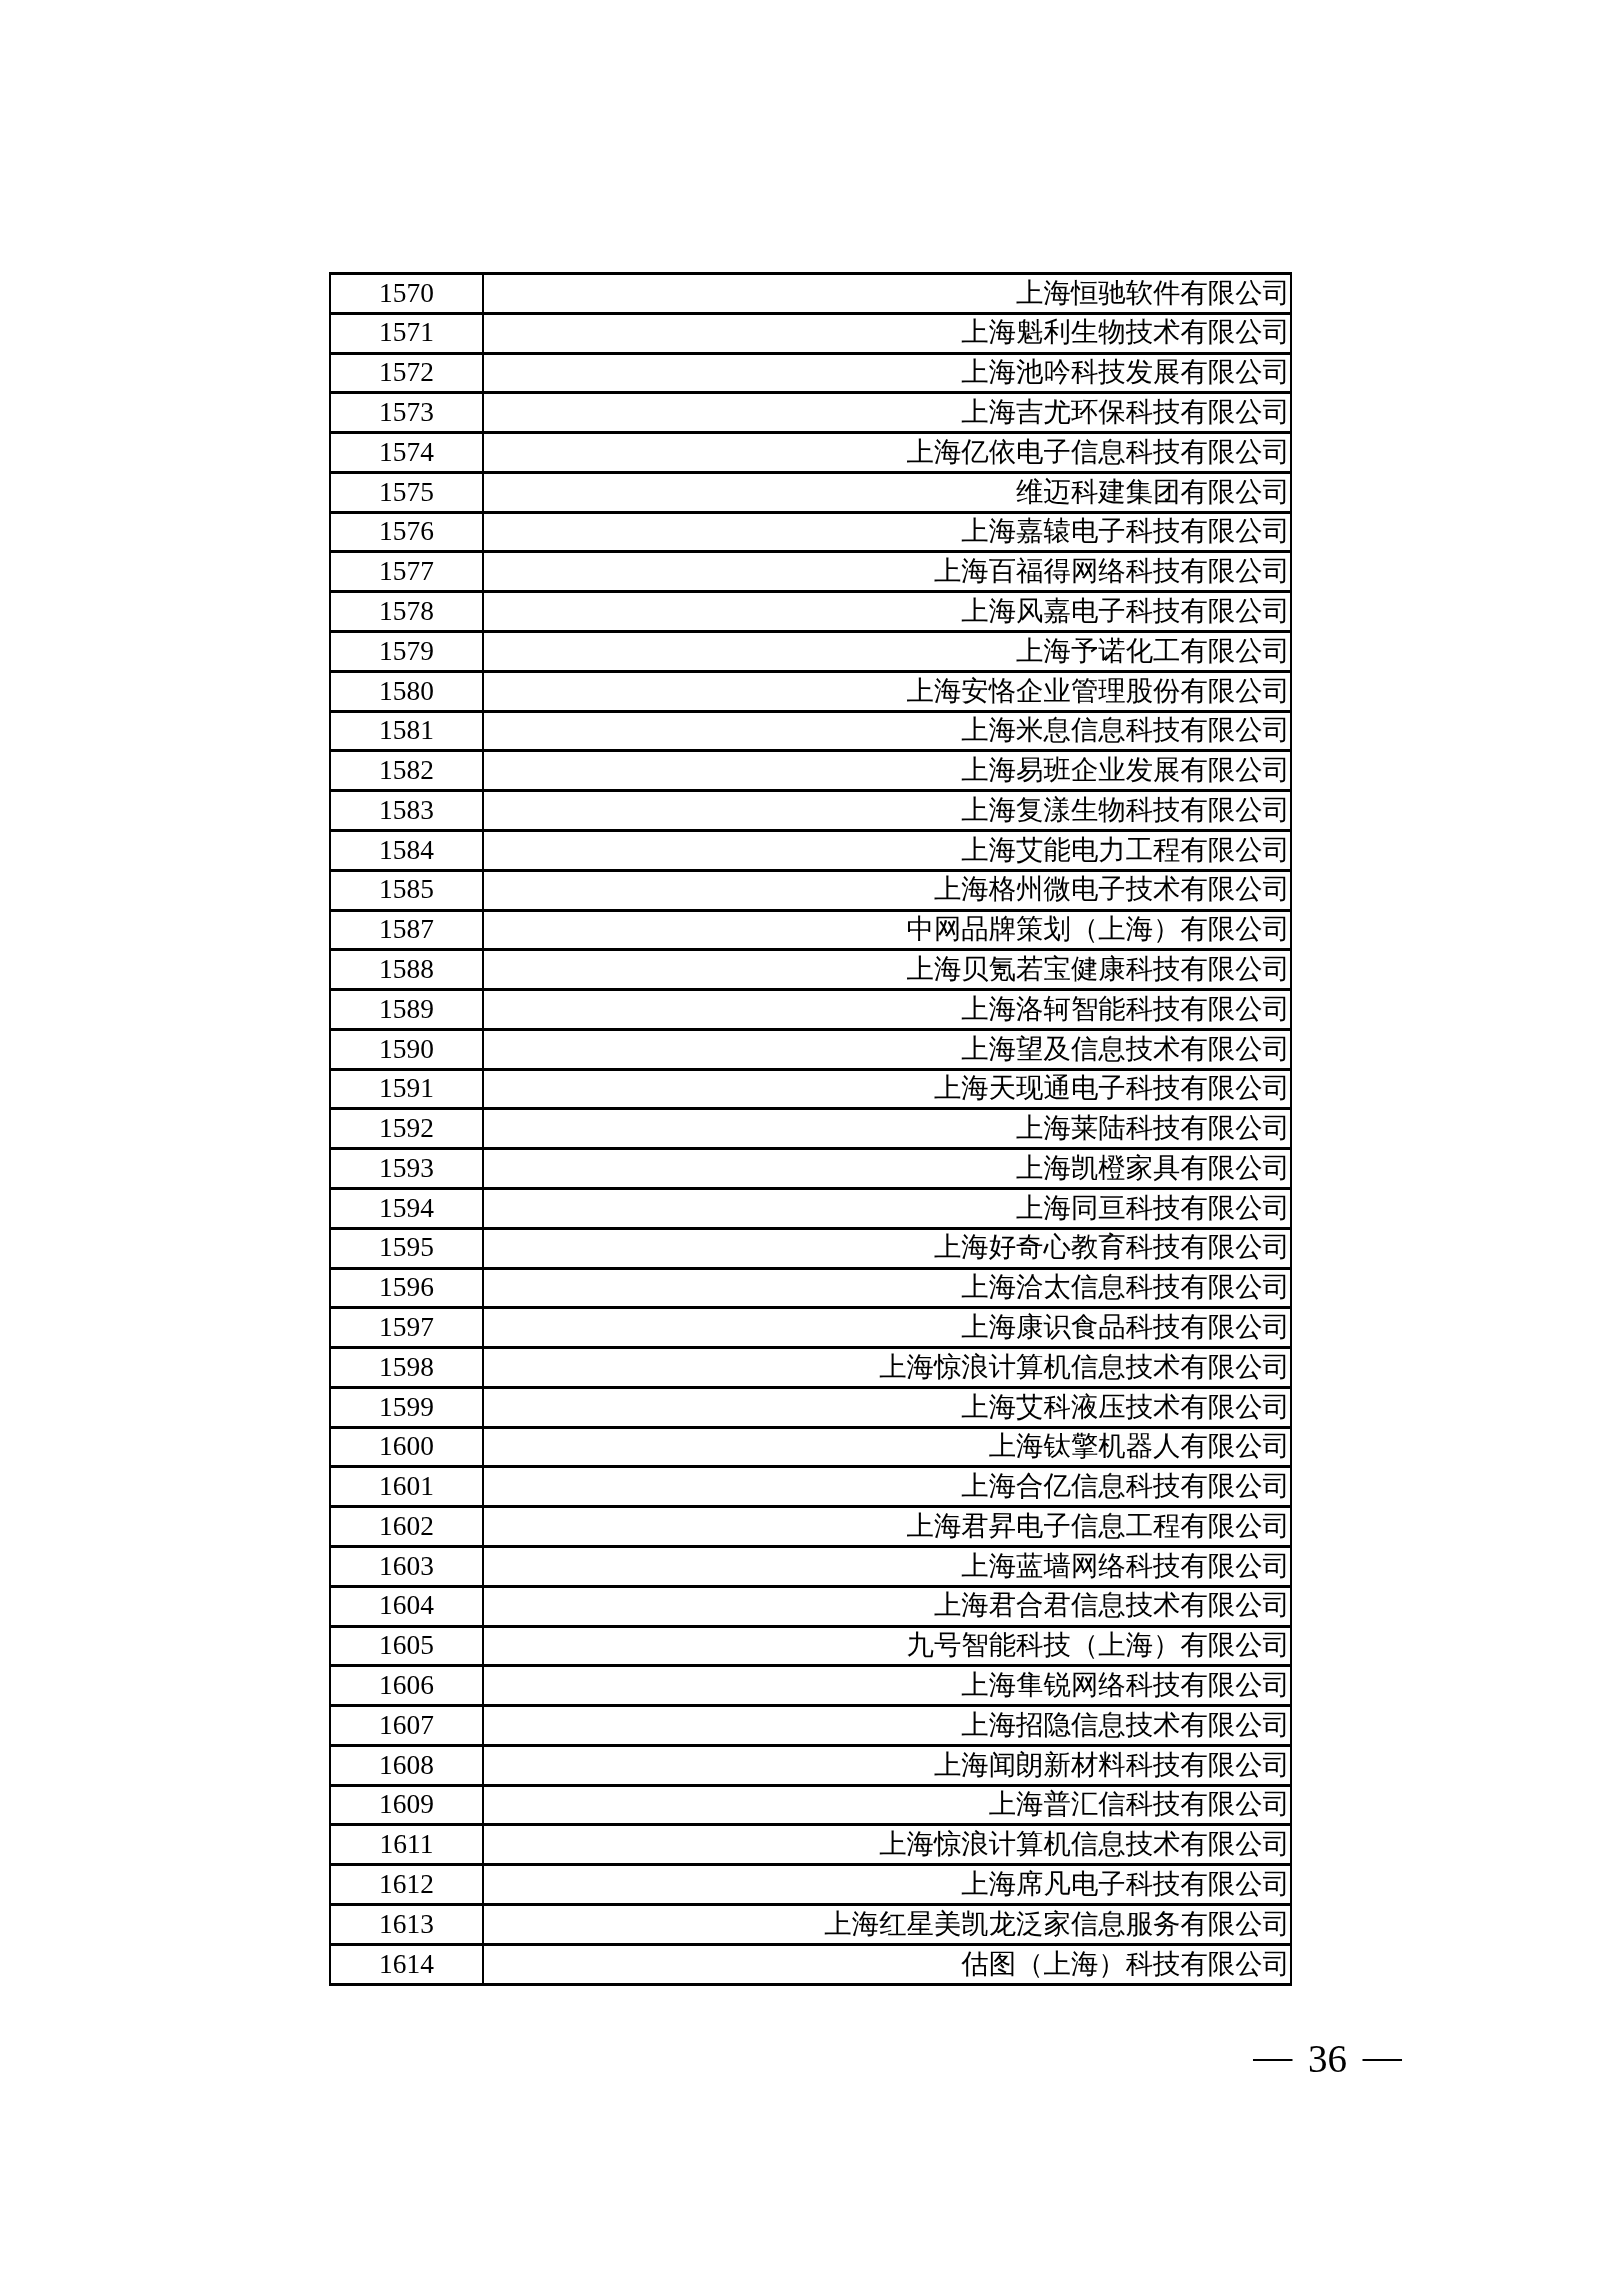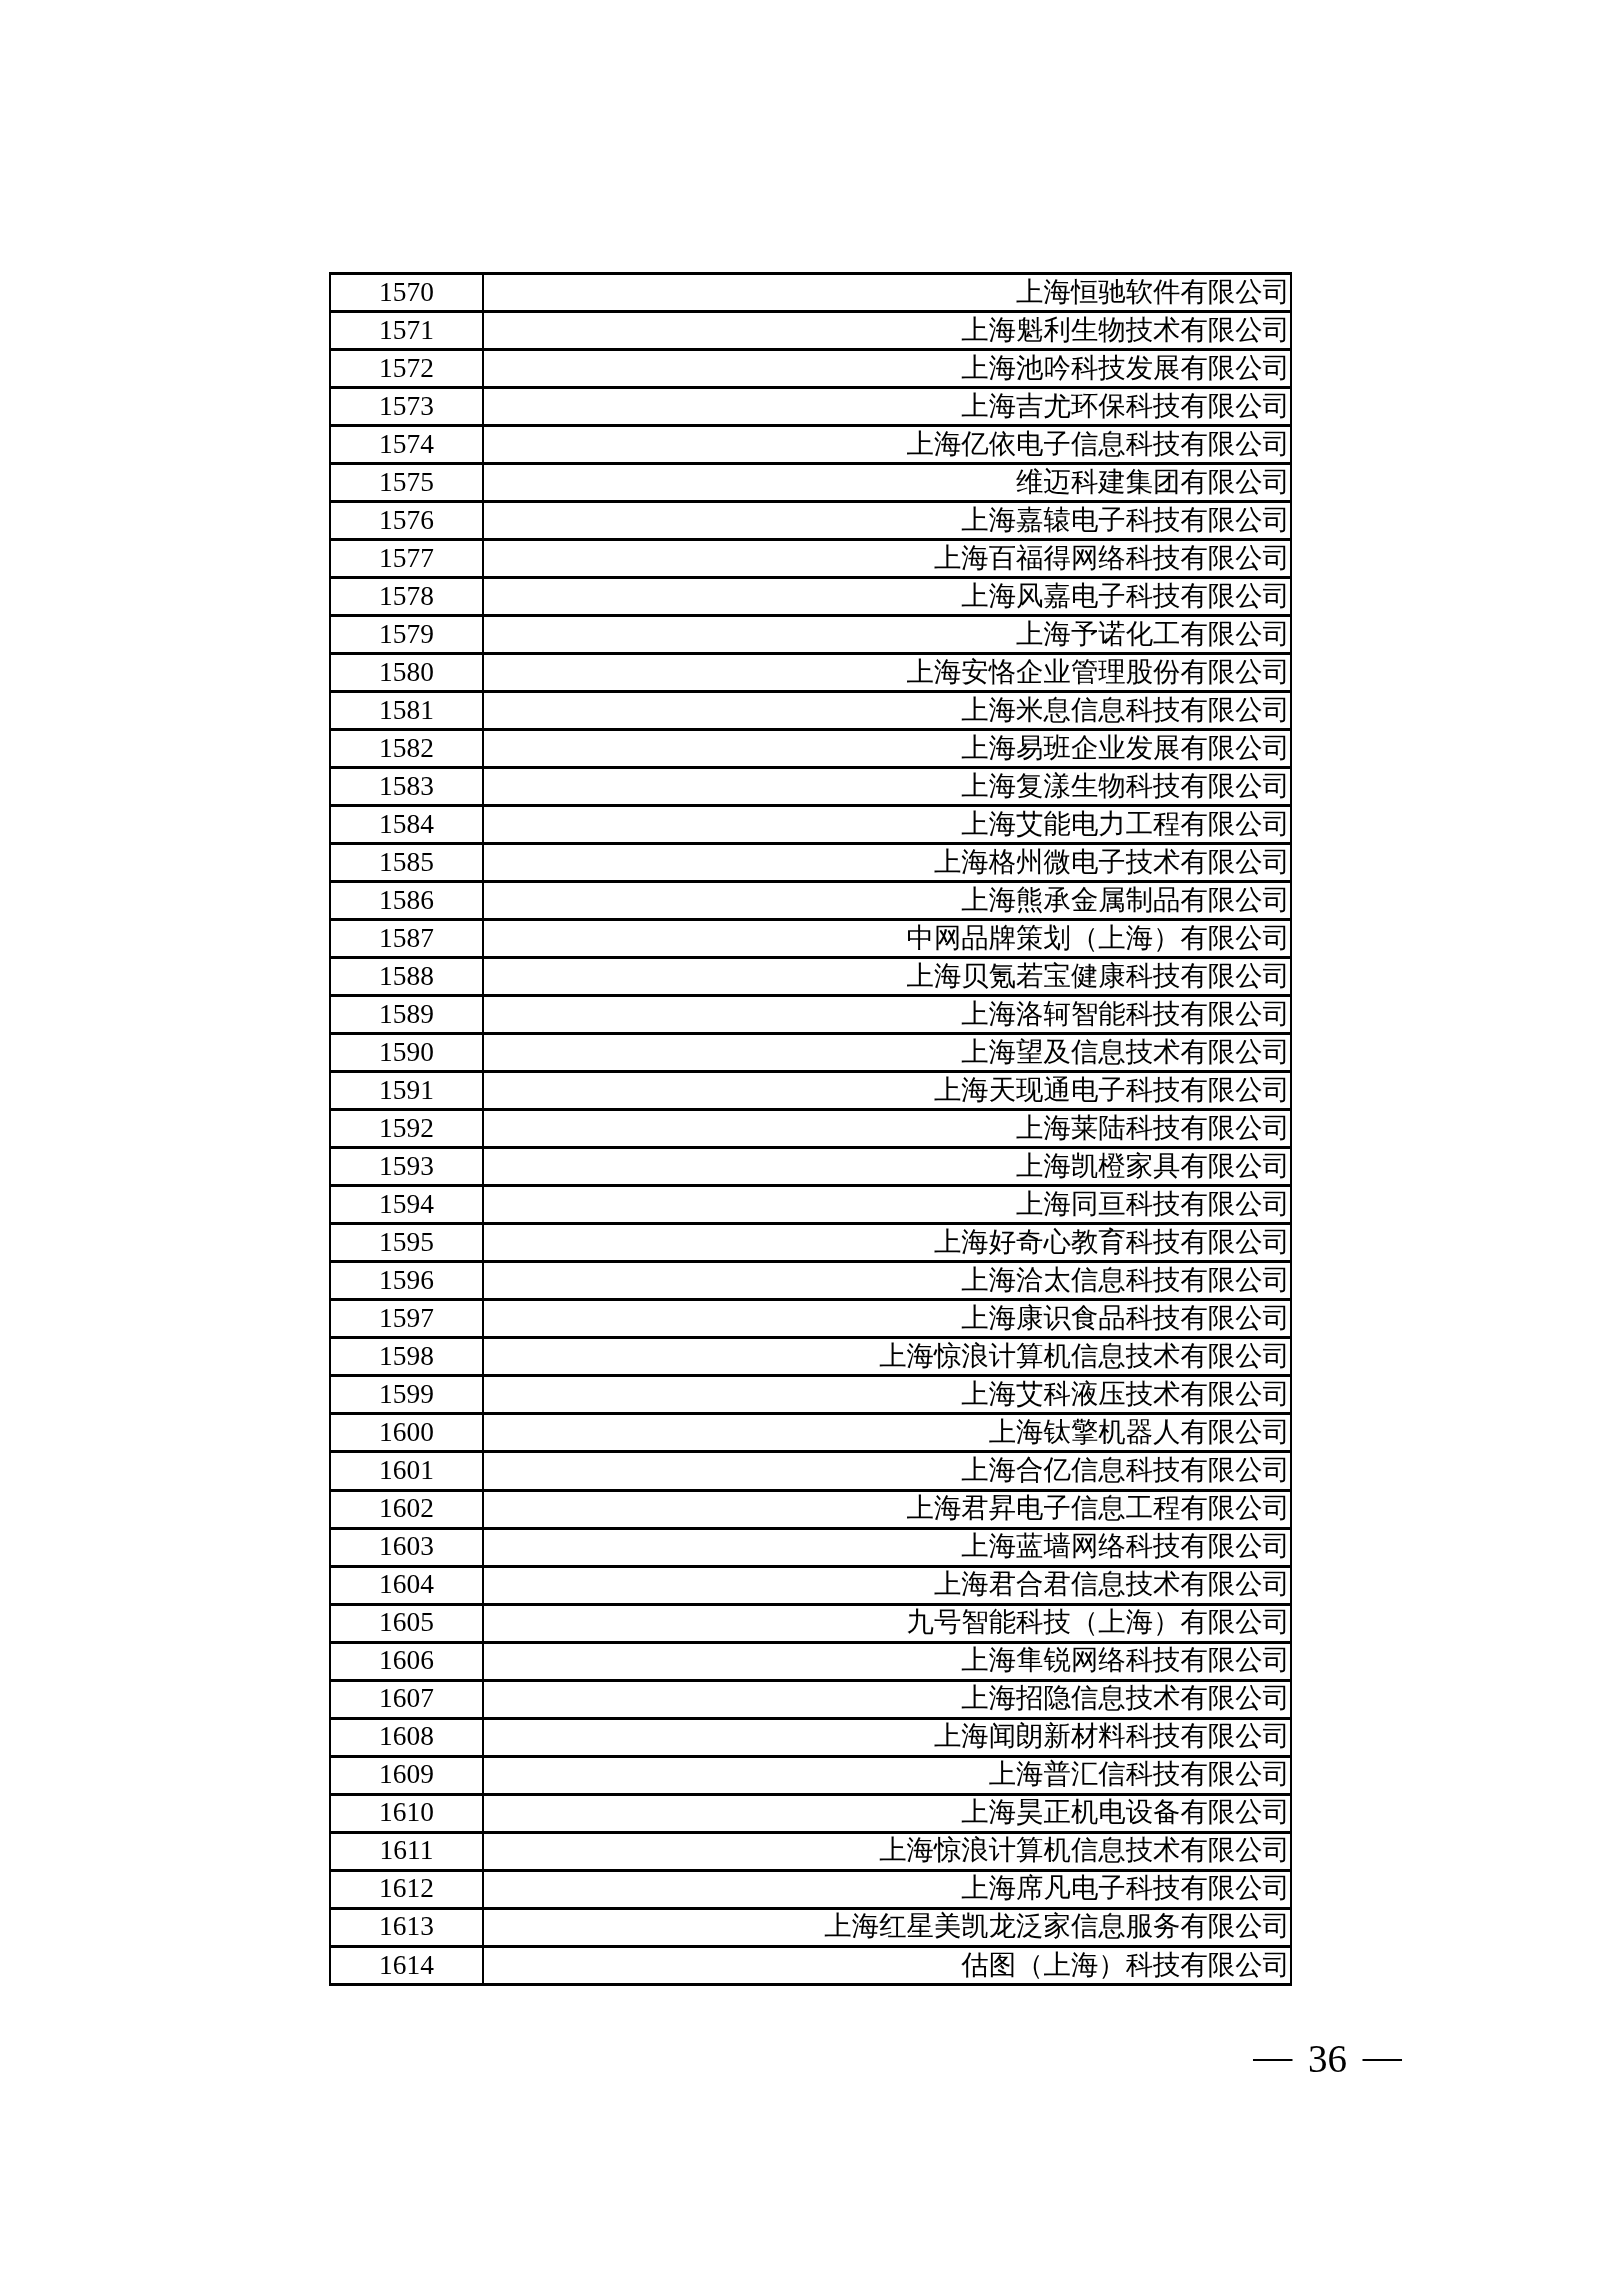--- a/index.html
+++ b/index.html
@@ -137,24 +137,20 @@
   </tr>
         <tr>
     <td class="num-cell">1584</td>
     <td class="name-cell">上海艾能电力工程有限公司</td>
   </tr>
         <tr>
     <td class="num-cell">1585</td>
     <td class="name-cell">上海格州微电子技术有限公司</td>
   </tr>
         <tr>
-    <td class="num-cell">1586</td>
-    <td class="name-cell">上海熊承金属制品有限公司</td>
-  </tr>
-        <tr>
     <td class="num-cell">1587</td>
     <td class="name-cell">中网品牌策划（上海）有限公司</td>
   </tr>
         <tr>
     <td class="num-cell">1588</td>
     <td class="name-cell">上海贝氪若宝健康科技有限公司</td>
   </tr>
         <tr>
     <td class="num-cell">1589</td>
     <td class="name-cell">上海洛轲智能科技有限公司</td>
@@ -231,24 +227,20 @@
     <td class="num-cell">1607</td>
     <td class="name-cell">上海招隐信息技术有限公司</td>
   </tr>
         <tr>
     <td class="num-cell">1608</td>
     <td class="name-cell">上海闻朗新材料科技有限公司</td>
   </tr>
         <tr>
     <td class="num-cell">1609</td>
     <td class="name-cell">上海普汇信科技有限公司</td>
-  </tr>
-        <tr>
-    <td class="num-cell">1610</td>
-    <td class="name-cell">上海昊正机电设备有限公司</td>
   </tr>
         <tr>
     <td class="num-cell">1611</td>
     <td class="name-cell">上海惊浪计算机信息技术有限公司</td>
   </tr>
         <tr>
     <td class="num-cell">1612</td>
     <td class="name-cell">上海席凡电子科技有限公司</td>
   </tr>
         <tr>

